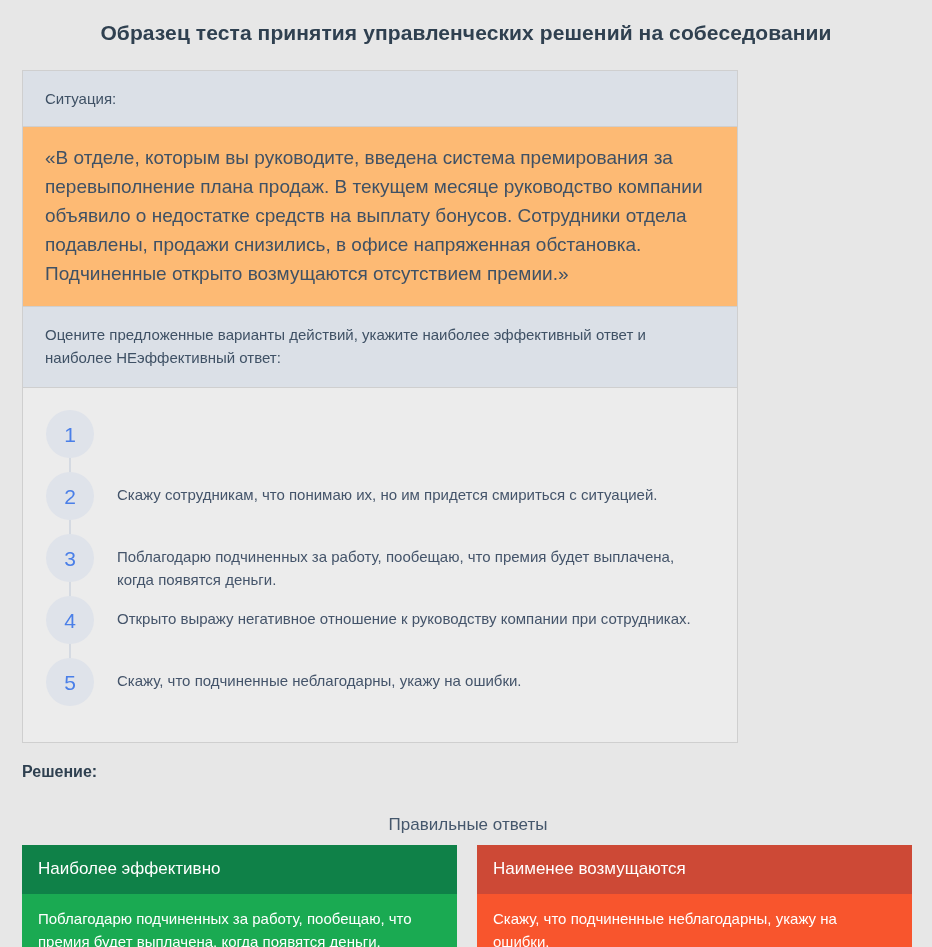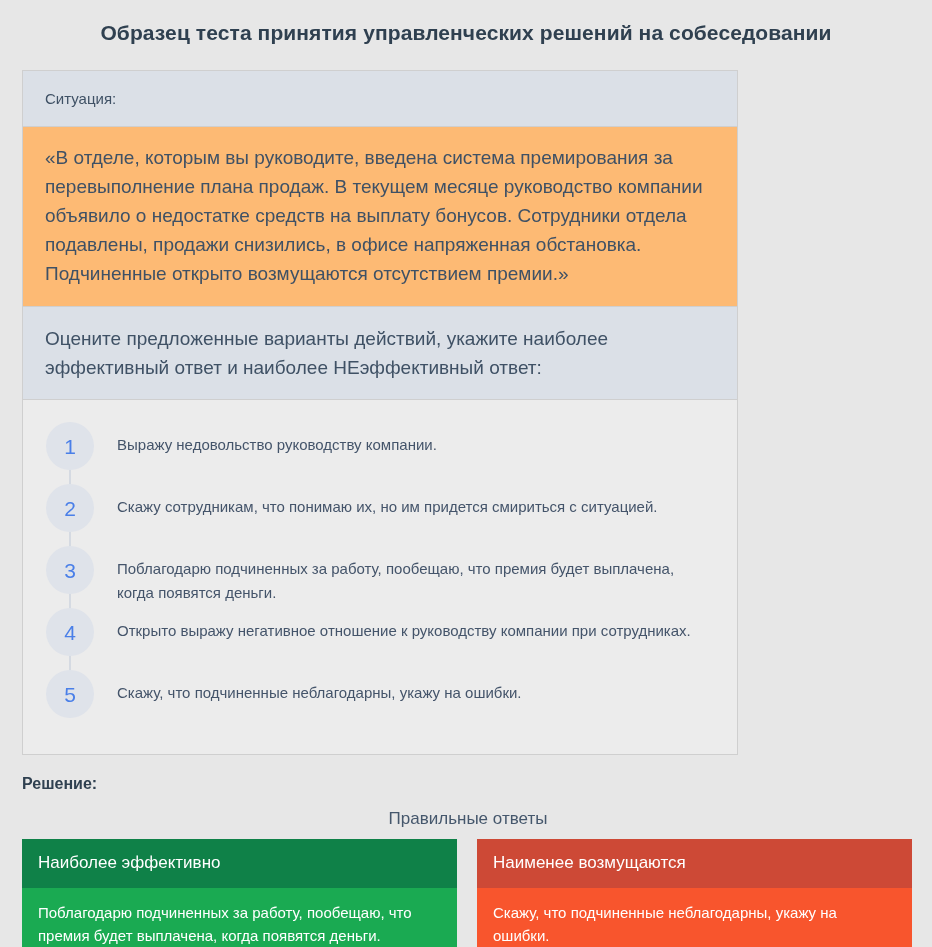--- a/index.html
+++ b/index.html
@@ -47,21 +47,21 @@
     padding: 16px 20px 18px 22px;
     font-size: 19px;
     line-height: 1.53;
     color: #3f5165;
   }
 
   .band-prompt {
     background: #dbe0e7;
     border-bottom: 1px solid #cfcfcf;
     padding: 17px 20px 17px 22px;
-    font-size: 19px;
+    font-size: 15px;
     line-height: 1.53;
     color: #3f5165;
   }
 
   .options {
     position: relative;
     padding: 20px 0 24px 0;
     background: #ececec;
   }
 
@@ -119,21 +119,21 @@
   }
 
   .solution-label {
     margin: 20px 0 0 22px;
     font-size: 16px;
     font-weight: bold;
     color: #2f4050;
   }
 
   .answers-caption {
-    margin: 16px 0 10px 0;
+    margin: 34px 0 10px 0;
     width: 892px;
     margin-left: 22px;
     text-align: center;
     font-size: 17px;
     color: #45576c;
   }
 
   .answers-table {
     margin-left: 22px;
     width: 890px;
@@ -179,21 +179,20 @@
 
   <div class="band-prompt">Оцените предложенные варианты действий, укажите наиболее эффективный ответ и наиболее НЕэффективный ответ:</div>
 
   <div class="options">
 
     <div class="option-row">
       <div class="marker-col">
         <div class="connector"></div>
         <div class="bullet">1</div>
       </div>
-      <div class="option-text">Выражу  недовольство руководству компании.</div>
     </div>
 
     <div class="option-row">
       <div class="marker-col">
         <div class="connector"></div>
         <div class="bullet">2</div>
       </div>
       <div class="option-text">Скажу сотрудникам, что понимаю их, но им придется смириться с ситуацией.</div>
     </div>
 

